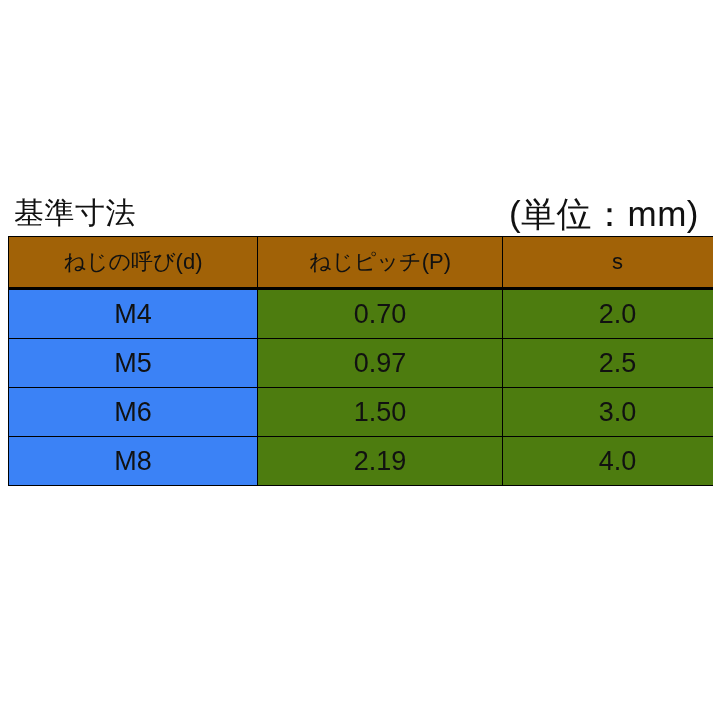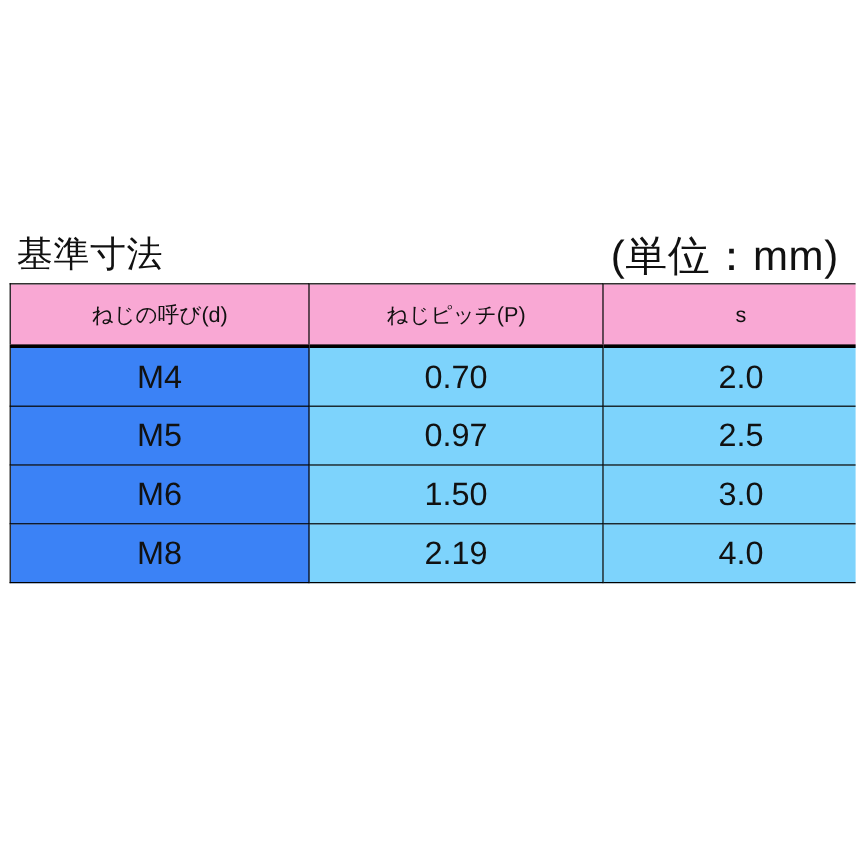--- a/index.html
+++ b/index.html
@@ -57,30 +57,30 @@
     border: 1px solid #000000;
     text-align: center;
     vertical-align: middle;
     font-weight: normal;
     font-size: 27px;
     height: 48px;
     padding: 0 4px;
     white-space: nowrap;
   }
   table.spec thead th {
-    background: #f9a8d4;
+    background: #a16207;
     border-bottom: 3px solid #000000;
-    font-size: 18px;
+    font-size: 22px;
     height: 50px;
   }
   table.spec tbody td.name-cell {
     background: #3b82f6;
   }
   table.spec tbody td.value-cell {
-    background: #7dd3fc;
+    background: #4d7c0f;
   }
   .col-name { width: 240px; }
   .col-pitch { width: 236px; margin-top: 17px; }
   .col-s { width: 221px; }
 </style>
 </head>
 <body>
 
 <div class="sheet">
 

